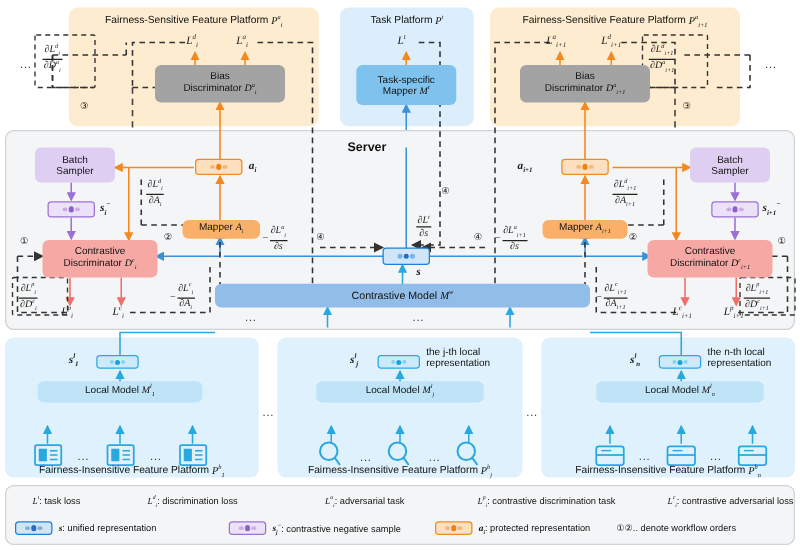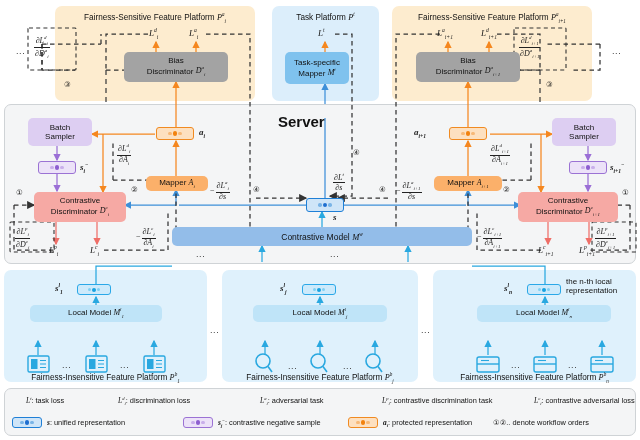--- a/index.html
+++ b/index.html
@@ -9,21 +9,21 @@
   .abs{position:absolute;box-sizing:border-box;}
 
   
   .panel-sens{background:#fdeccf;border-radius:7px;}
   .panel-task{background:#dceefb;border-radius:7px;}
   .panel-server{background:#f4f5f6;border:1px solid #cfd3d6;border-radius:7px;}
   .panel-insens{background:#dff1fc;border-radius:7px;}
   .panel-legend{background:#f4f5f6;border:1px solid #cfd3d6;border-radius:7px;}
 
   .panel-title{position:absolute;left:0;right:0;text-align:center;font-size:8.2px;color:#111;}
-  .server-label{position:absolute;font-size:15px;font-weight:bold;color:#111;}
+  .server-label{position:absolute;font-size:10px;font-weight:bold;color:#111;}
 
   
   .box{position:absolute;border-radius:5px;display:flex;align-items:center;
        justify-content:center;text-align:center;line-height:1.18;box-sizing:border-box;}
   .box-bias{background:#a3a3a3;color:#111;font-size:8px;}
   .box-task{background:#7fc2ee;color:#111;font-size:8px;}
   .box-batch{background:#ddcef2;color:#111;font-size:8px;}
   .box-contr{background:#f6a9a4;color:#111;font-size:8px;}
   .box-mapper{background:#fbb06a;color:#111;font-size:8px;}
   .box-aggr{background:#93bde9;color:#111;font-size:8.5px;}
@@ -282,21 +282,21 @@
 
   <div class="chip chip-purple" style="left:38px;top:161px;width:38px;height:13px;">
     <i></i>
       <i class="mid"></i>
       <i></i>
   </div>
   <div class="m" style="left:80px;top:162px;font-size:9px;font-weight:bold;">
     <span>s</span><sub>i</sub><sup>−</sup>
   </div>
 
-  <div class="box box-task" style="left:285px;top:52px;width:64px;height:32px;">
+  <div class="box box-task" style="left:285px;top:52px;width:80px;height:32px;">
     <div>
       <span>Task-specific</span><br>
       <span>Mapper</span>
       <span class="cal"><span>M</span><sup>t</sup></span>
     </div>
   </div>
 
   <div class="box box-bias" style="left:416px;top:52px;width:104px;height:30px;">
     <div>
       <span>Bias</span><br>
@@ -501,20 +501,23 @@
   </div>
 
   <div class="m" style="left:280px;top:283px;font-size:9px;font-weight:bold;">
     <span>s</span><sup>l</sup><sub>j</sub>
   </div>
   <div class="chip chip-lblue" style="left:302px;top:284px;width:34px;height:11px;">
     <i></i>
       <i class="mid"></i>
       <i></i>
   </div>
+  <div class="cap" style="left:341px;top:277px;width:80px;">
+    <span>the j-th local representation</span>
+  </div>
   <div class="box box-local" style="left:253px;top:305px;width:134px;height:17px;">
     <div>
       <span>Local Model</span>
       <span class="cal"><span>M</span><sup>l</sup><sub>j</sub></span>
     </div>
   </div>
   <svg class="layer">
     <g stroke="#29a8e0" fill="none" stroke-width="1.6">
       <circle cx="263" cy="361" r="7"></circle>
         <path d="M268,366.5 L272,372"></path>

